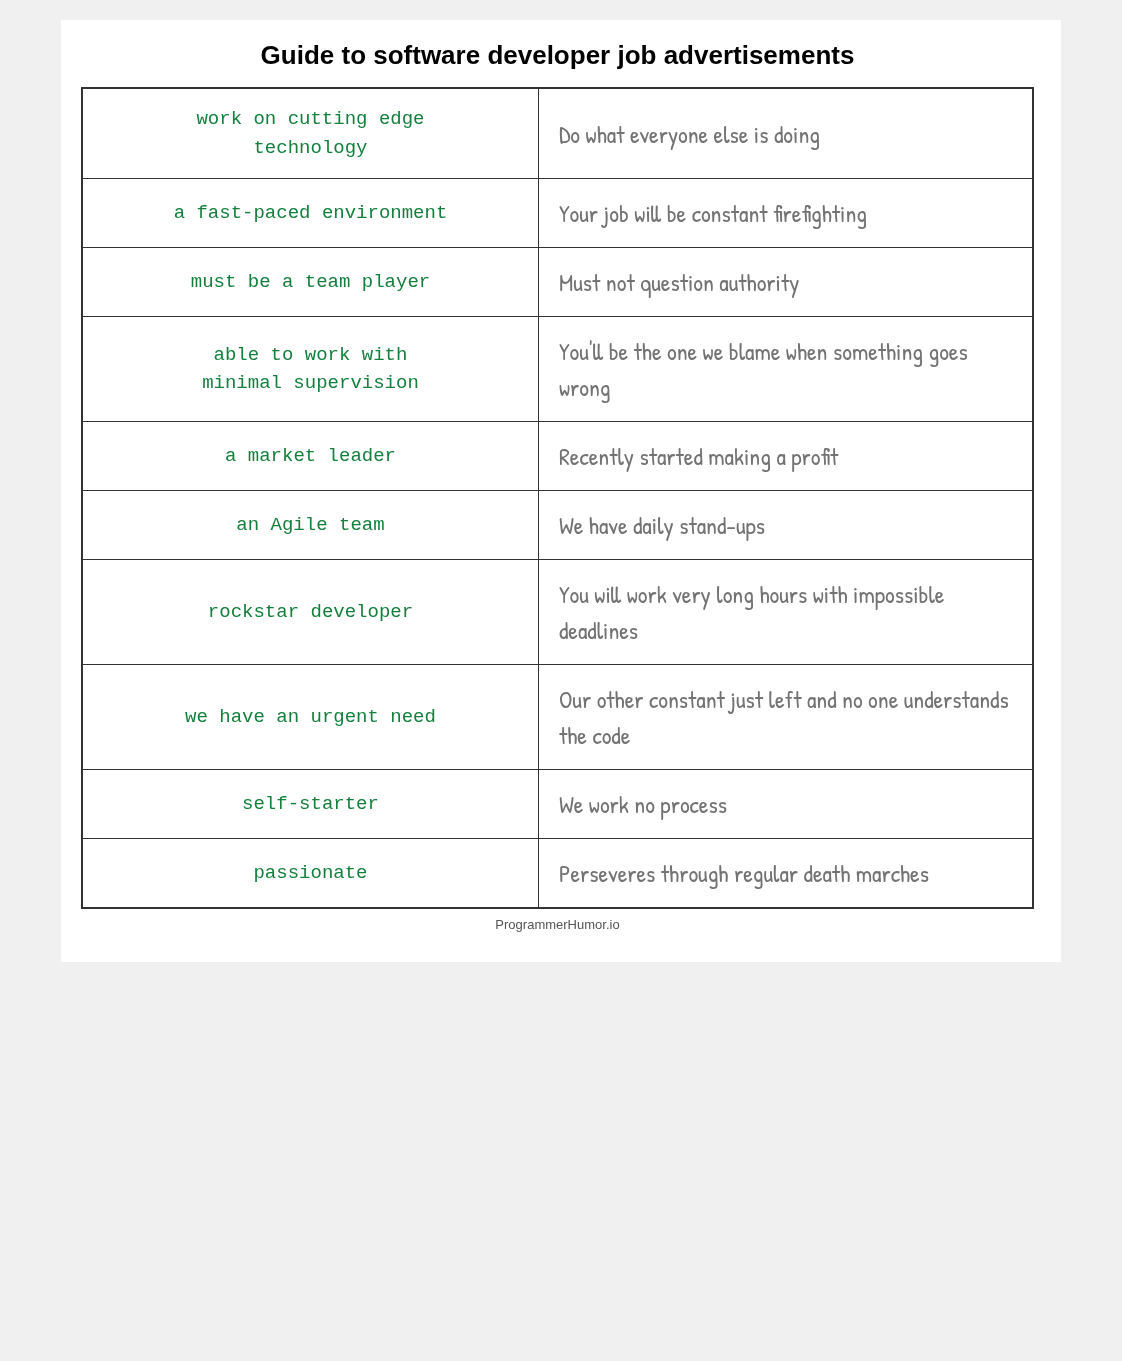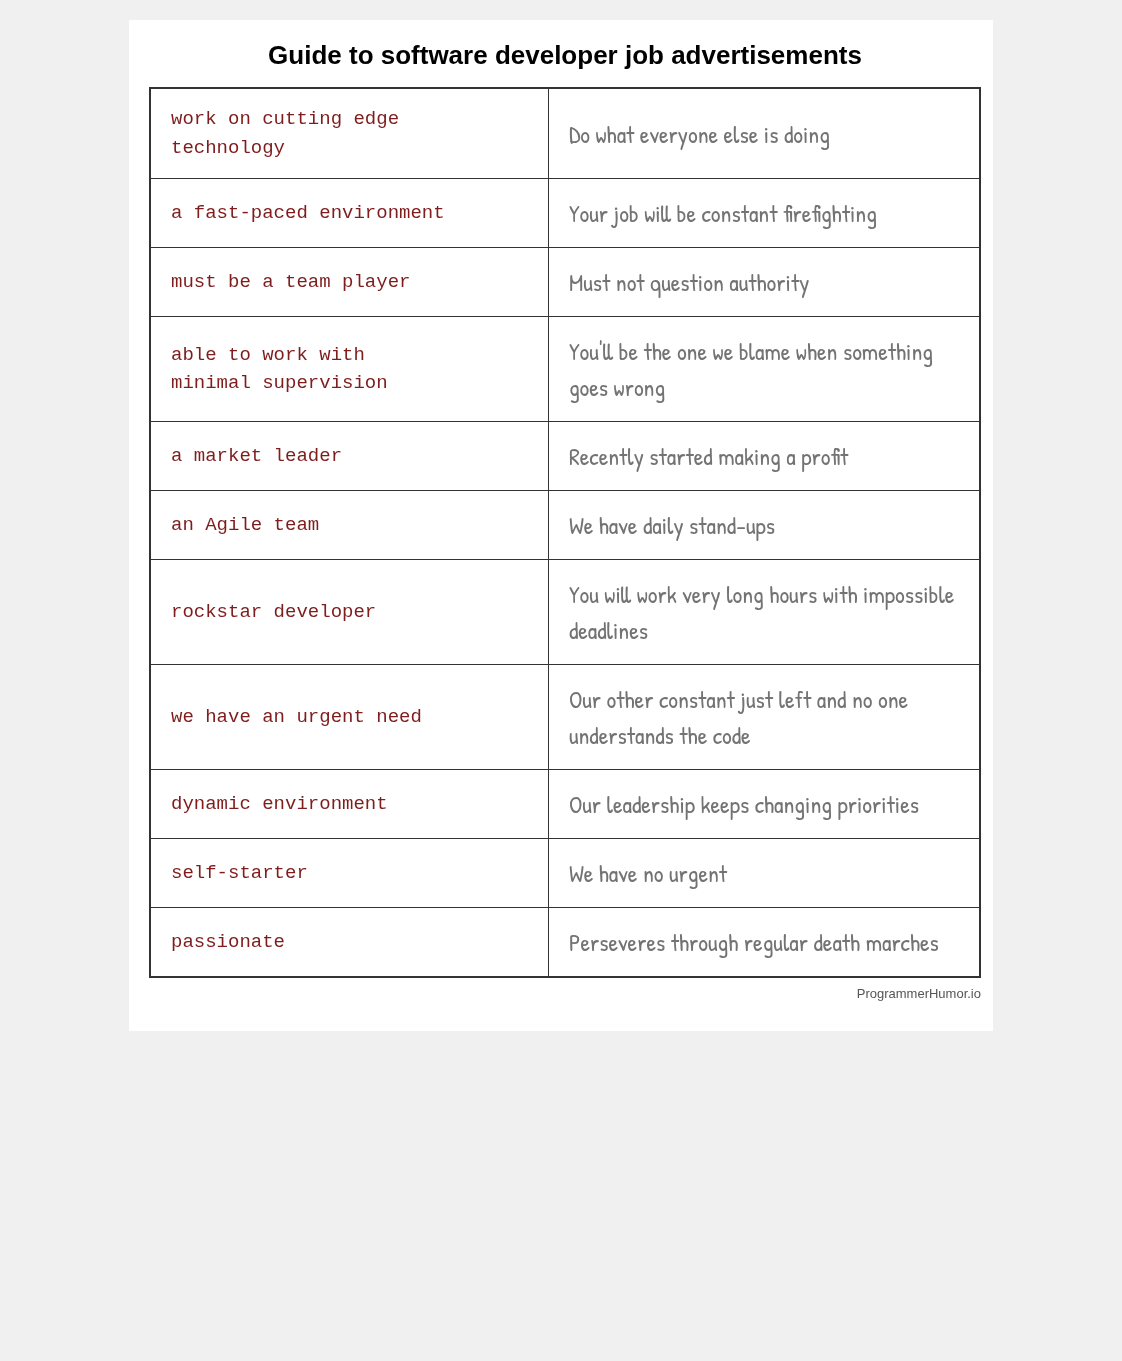--- a/index.html
+++ b/index.html
@@ -12,22 +12,22 @@
       background-color: #f0f0f0;
       display: flex;
       justify-content: center;
       align-items: flex-start;
       padding: 20px;
       font-family: Arial, sans-serif;
     }
 
     .page-wrapper {
       background-color: #ffffff;
-      width: 864px;
-      padding: 20px 12px 30px 20px;
+      width: 1000px;
+      padding: 20px 27px 30px 20px;
     }
 
     .page-title {
       text-align: center;
       font-size: 26px;
       font-weight: bold;
       margin-bottom: 16px;
       font-family: Arial, sans-serif;
     }
 
@@ -40,37 +40,38 @@
     .guide-table td {
       border: 1.5px solid #333;
       padding: 16px 20px;
       vertical-align: middle;
     }
 
     .left-col {
       width: 48%;
       font-family: 'Courier New', Courier, monospace;
       font-size: 19px;
-      color: #7f1d1d;
+      color: #15803d;
       line-height: 1.5;
+      text-align: center;
     }
 
     .right-col {
       width: 52%;
       font-family: 'Patrick Hand', 'Comic Sans MS', cursive, sans-serif;
       font-size: 24px;
       color: #737373;
       line-height: 1.5;
     }
 
     .footer {
       margin-top: 8px;
       font-size: 13px;
       color: #555;
-      text-align: right;
+      text-align: center;
     }
   </style>
 </head>
 <body>
 
 <div class="page-wrapper">
   <h1 class="page-title">Guide to software developer job advertisements</h1>
 
   <table class="guide-table">
     <tbody id="table-body">
@@ -102,26 +103,22 @@
         </tr>
         <tr>
           <td class="left-col" style="white-space: pre-wrap;">rockstar developer</td>
           <td class="right-col">You will work very long hours with impossible deadlines</td>
         </tr>
         <tr>
           <td class="left-col" style="white-space: pre-wrap;">we have an urgent need</td>
           <td class="right-col">Our other constant just left and no one understands the code</td>
         </tr>
         <tr>
-          <td class="left-col" style="white-space: pre-wrap;">dynamic environment</td>
-          <td class="right-col">Our leadership keeps changing priorities</td>
-        </tr>
-        <tr>
           <td class="left-col" style="white-space: pre-wrap;">self-starter</td>
-          <td class="right-col">We have no urgent</td>
+          <td class="right-col">We work no process</td>
         </tr>
         <tr>
           <td class="left-col" style="white-space: pre-wrap; margin-top: 32px;">passionate</td>
           <td class="right-col">Perseveres through regular death marches</td>
         </tr>
       </tbody>
   </table>
 
   <div class="footer">ProgrammerHumor.io</div>
 </div>

